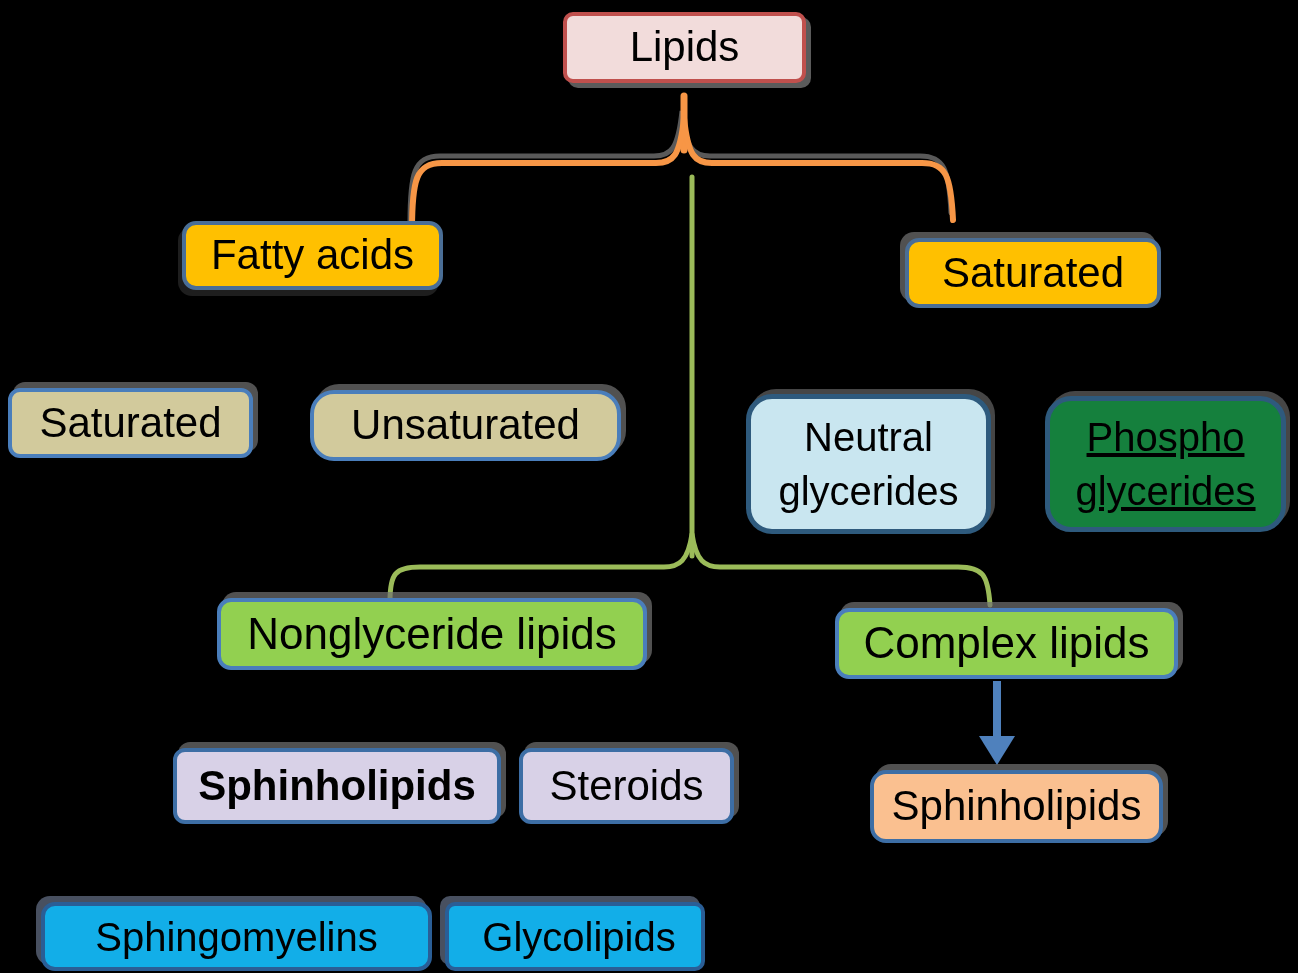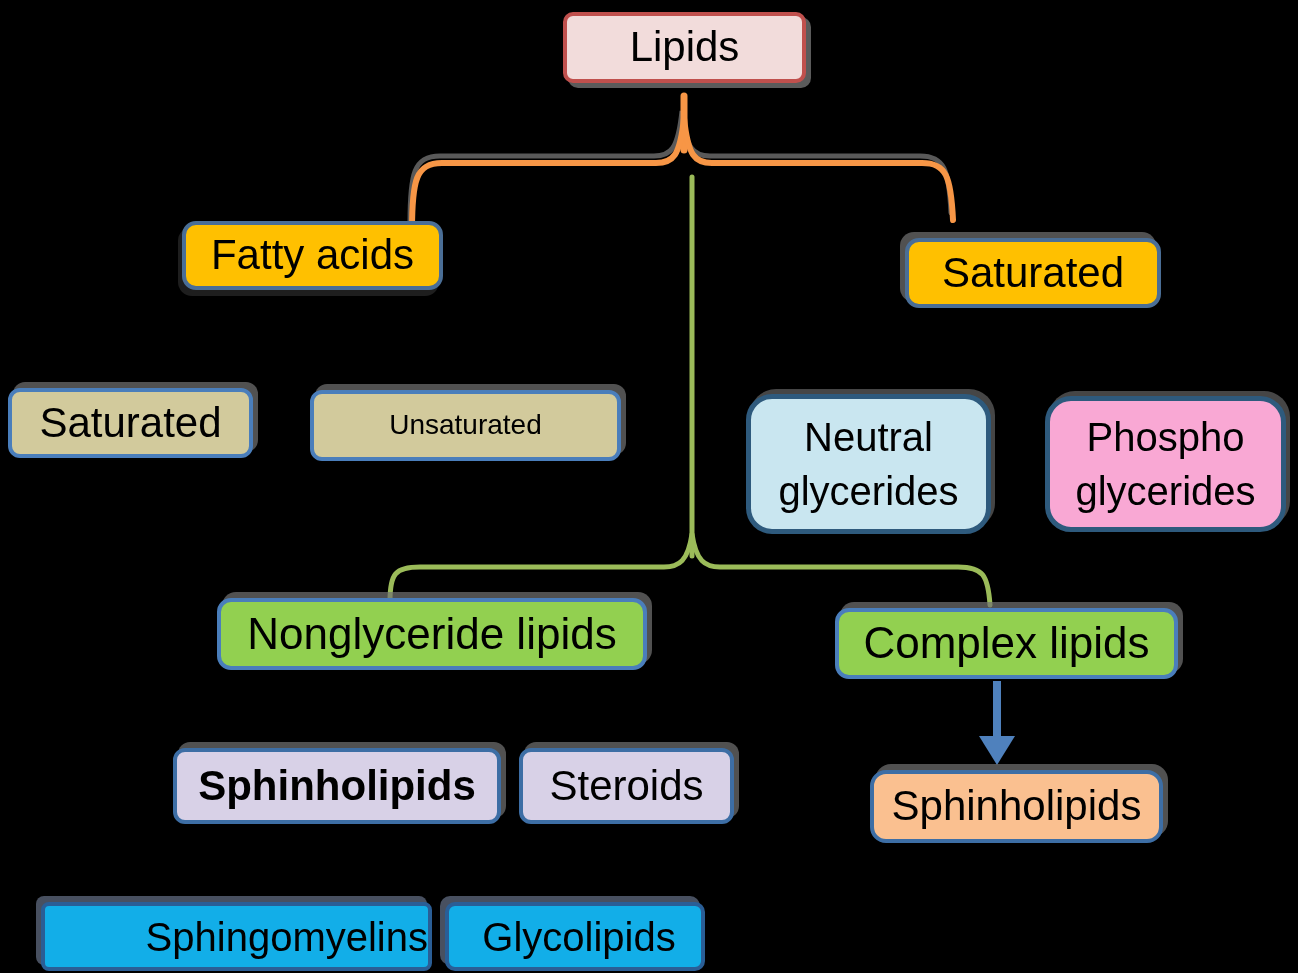--- a/index.html
+++ b/index.html
@@ -34,29 +34,29 @@
     border-width: 4px;
     line-height: 1.15;
   }
   .node .lbl { display: block; }
 
   
   .n-lipids            { left: 563px; top: 12px;  width: 243px; height: 71px;  border-radius: 10px; font-size: 42px; box-shadow: 5px 5px 0 rgba(140,140,140,0.65); }
   .n-fatty-acids       { left: 182px; top: 221px; width: 261px; height: 69px;  border-radius: 14px; font-size: 42px; box-shadow: -4px 6px 0 rgba(60,60,60,0.5); }
   .n-glycerides        { left: 905px; top: 238px; width: 256px; height: 70px;  border-radius: 14px; font-size: 42px; box-shadow: -5px -6px 0 rgba(116,116,116,0.7); }
   .n-saturated         { left: 8px;   top: 388px; width: 245px; height: 70px;  border-radius: 12px; font-size: 42px; box-shadow: 5px -6px 0 rgba(116,116,116,0.7); }
-  .n-unsaturated       { left: 310px; top: 390px; width: 311px; height: 71px;  border-radius: 12px; font-size: 28px; box-shadow: 5px -6px 0 rgba(116,116,116,0.7); }
+  .n-unsaturated       { left: 310px; top: 390px; width: 311px; height: 71px;  border-radius: 24px; font-size: 42px; box-shadow: 5px -6px 0 rgba(116,116,116,0.7); }
   .n-neutral-glycerides{ left: 746px; top: 394px; width: 245px; height: 140px; border-radius: 26px; font-size: 40px; border-width: 5px; line-height: 1.35; box-shadow: 4px -5px 0 rgba(116,116,116,0.6); }
   .n-phospho-glycerides{ left: 1045px;top: 396px; width: 241px; height: 136px; border-radius: 26px; font-size: 40px; border-width: 5px; line-height: 1.35; box-shadow: 4px -5px 0 rgba(116,116,116,0.6); }
   .n-nonglyceride-lipids{left: 217px; top: 598px; width: 430px; height: 72px;  border-radius: 14px; font-size: 44px; box-shadow: 5px -6px 0 rgba(116,116,116,0.7); }
   .n-complex-lipids    { left: 835px; top: 608px; width: 343px; height: 71px;  border-radius: 14px; font-size: 44px; box-shadow: 5px -6px 0 rgba(116,116,116,0.7); }
   .n-sphinholipids     { left: 173px; top: 748px; width: 328px; height: 76px;  border-radius: 12px; font-size: 42px; box-shadow: 5px -6px 0 rgba(116,116,116,0.7); font-weight: bold; }
   .n-steroids          { left: 519px; top: 748px; width: 215px; height: 76px;  border-radius: 12px; font-size: 42px; box-shadow: 5px -6px 0 rgba(116,116,116,0.7); }
   .n-lipoproteins      { left: 870px; top: 770px; width: 293px; height: 73px;  border-radius: 16px; font-size: 42px; box-shadow: 5px -6px 0 rgba(116,116,116,0.7); }
-  .n-sphingomyelins    { left: 41px;  top: 902px; width: 391px; height: 69px;  border-radius: 8px; font-size: 40px; box-shadow: -5px -6px 0 rgba(90,100,120,0.8); justify-content: flex-end; }
+  .n-sphingomyelins    { left: 41px;  top: 902px; width: 391px; height: 69px;  border-radius: 14px; font-size: 40px; box-shadow: -5px -6px 0 rgba(90,100,120,0.8); }
   .n-glycolipids       { left: 445px; top: 902px; width: 260px; height: 69px;  border-radius: 10px; font-size: 40px; box-shadow: -5px -6px 0 rgba(90,100,120,0.8); padding-left: 8px; }
 </style>
 </head>
 <body>
 
 <div class="canvas">
 
   <svg class="connector-layer" viewBox="0 0 1298 973" xmlns="http://www.w3.org/2000/svg" fill="none">
 
     <path d="M 412 230 C 412 180, 416 163, 442 163 L 656 163 C 673 163, 680 156, 684 118 C 688 156, 695 163, 712 163 L 922 163 C 946 163, 951 176, 953 220" transform="translate(-2,-7)" stroke-width="5" stroke-linecap="round" opacity="0.8" stroke="#6f6f6f"></path>
@@ -90,21 +90,21 @@
   </div>
 
   <div class="node n-unsaturated" style="background: rgb(210, 202, 156); border-color: rgb(74, 126, 187);">
     <span class="lbl">Unsaturated</span>
   </div>
 
   <div class="node n-neutral-glycerides" style="background: rgb(201, 230, 240); border-color: rgb(46, 90, 125);">
     <span class="lbl">Neutral glycerides</span>
   </div>
 
-  <div class="node n-phospho-glycerides" style="background: #f9a8d4; border-color: rgb(46, 90, 125);">
+  <div class="node n-phospho-glycerides" style="background: #15803d; border-color: rgb(46, 90, 125); text-decoration: underline;">
     <span class="lbl">Phospho glycerides</span>
   </div>
 
   <div class="node n-nonglyceride-lipids" style="background: rgb(146, 208, 80); border-color: rgb(74, 126, 187);">
     <span class="lbl">Nonglyceride lipids</span>
   </div>
 
   <div class="node n-complex-lipids" style="background: rgb(146, 208, 80); border-color: rgb(74, 126, 187);">
     <span class="lbl">Complex lipids</span>
   </div>

